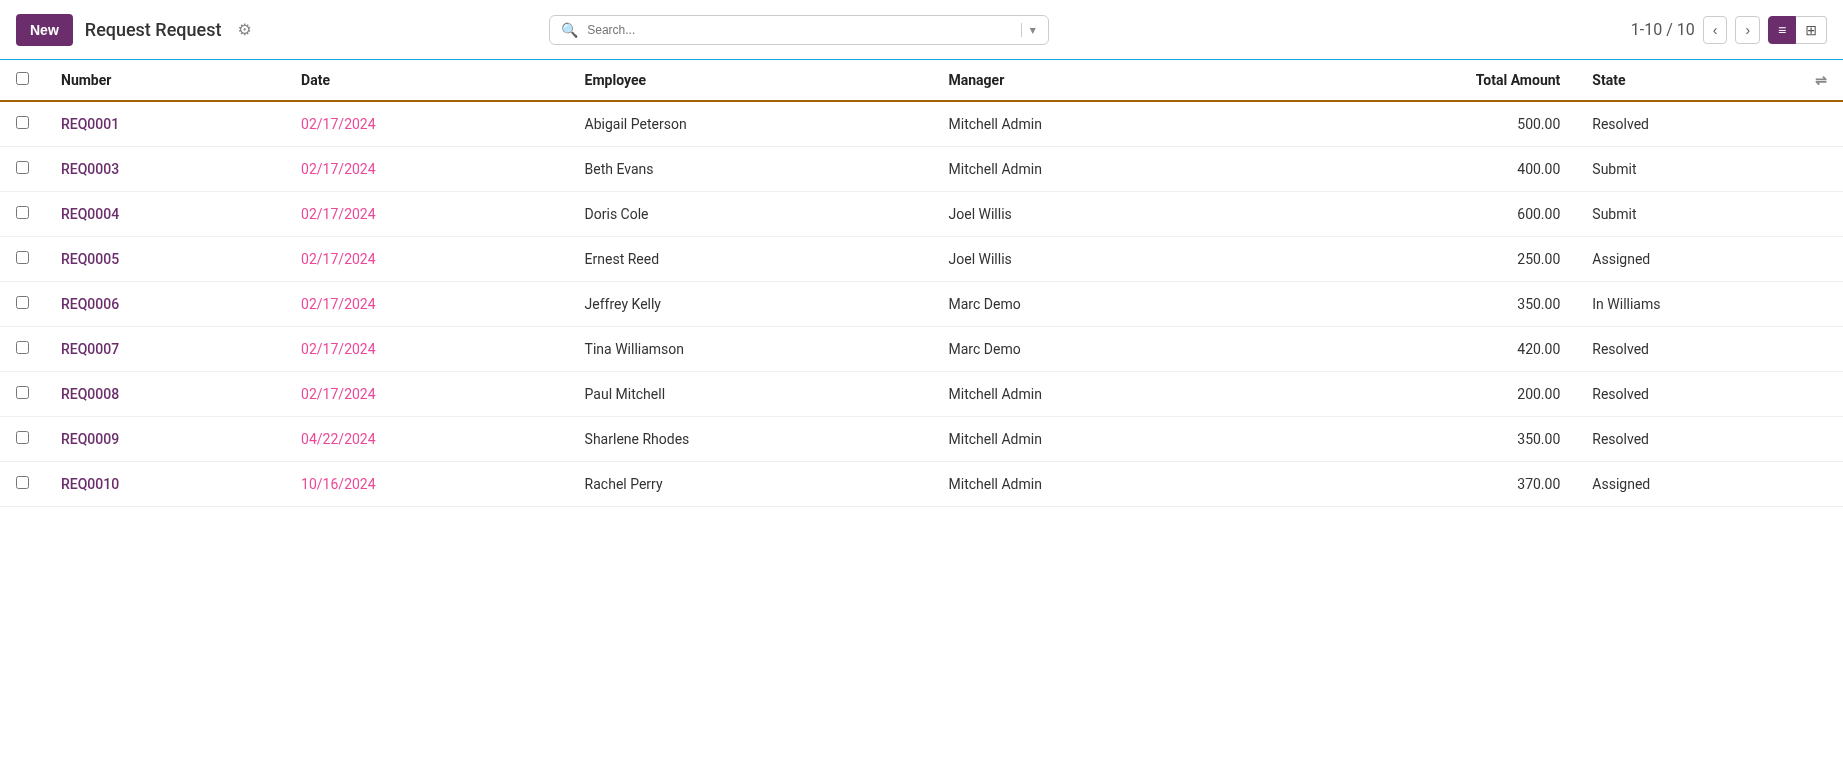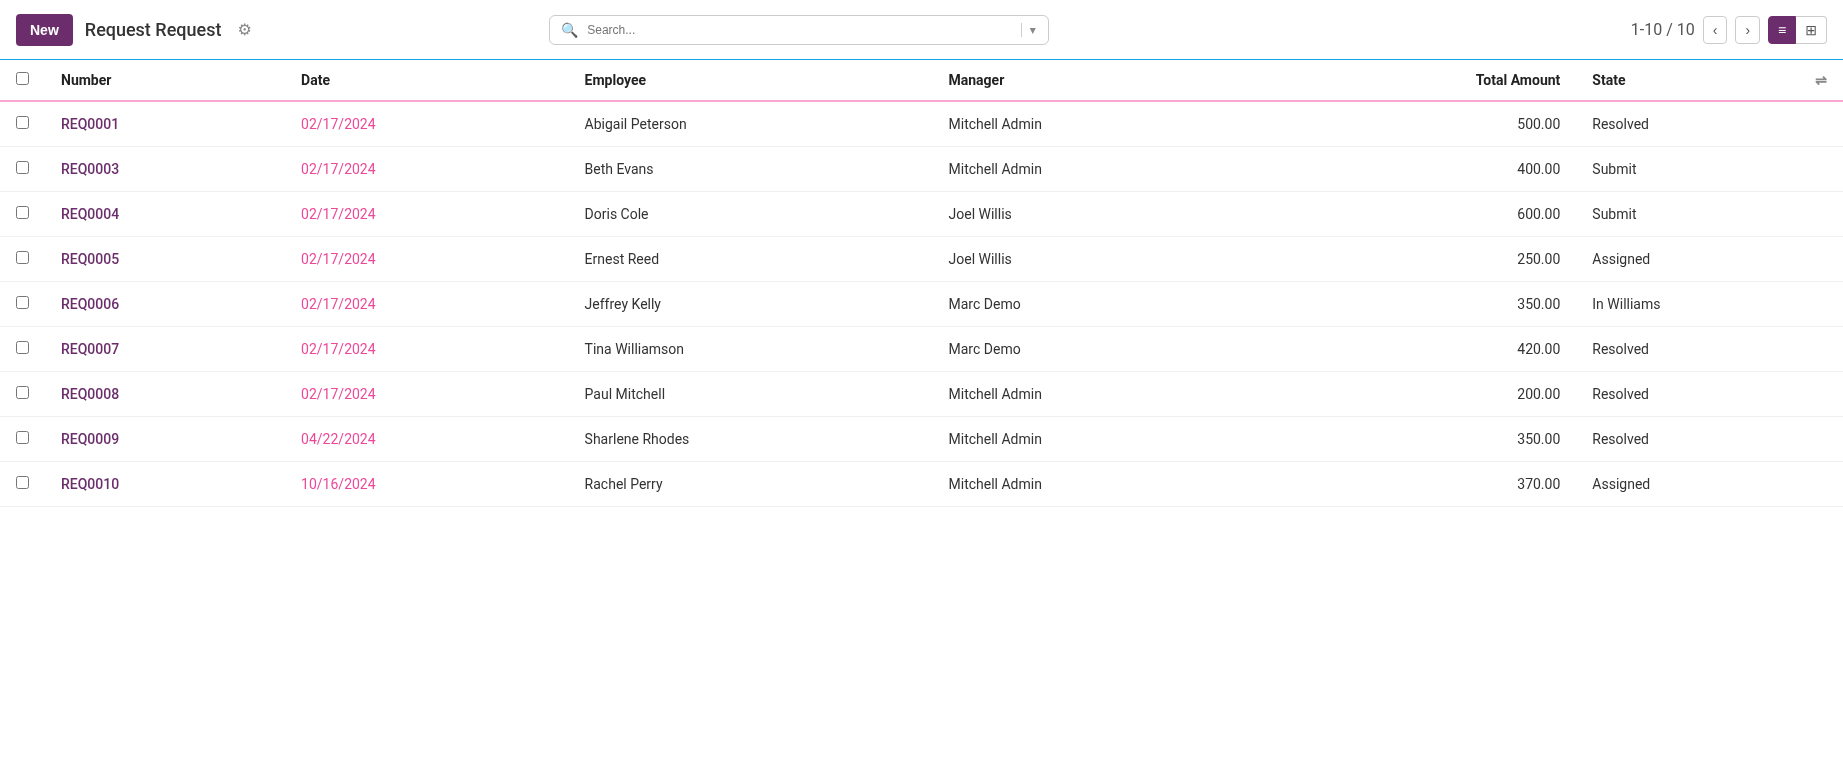--- a/index.html
+++ b/index.html
@@ -128,21 +128,21 @@
       width: 100%;
       overflow-x: auto;
     }
 
     table {
       width: 100%;
       border-collapse: collapse;
     }
 
     thead tr {
-      border-bottom: 2px solid #f9a8d4;
+      border-bottom: 2px solid #a16207;
     }
 
     th {
       padding: 12px 16px;
       text-align: left;
       font-weight: 700;
       font-size: 14px;
       color: #222;
       white-space: nowrap;
     }

